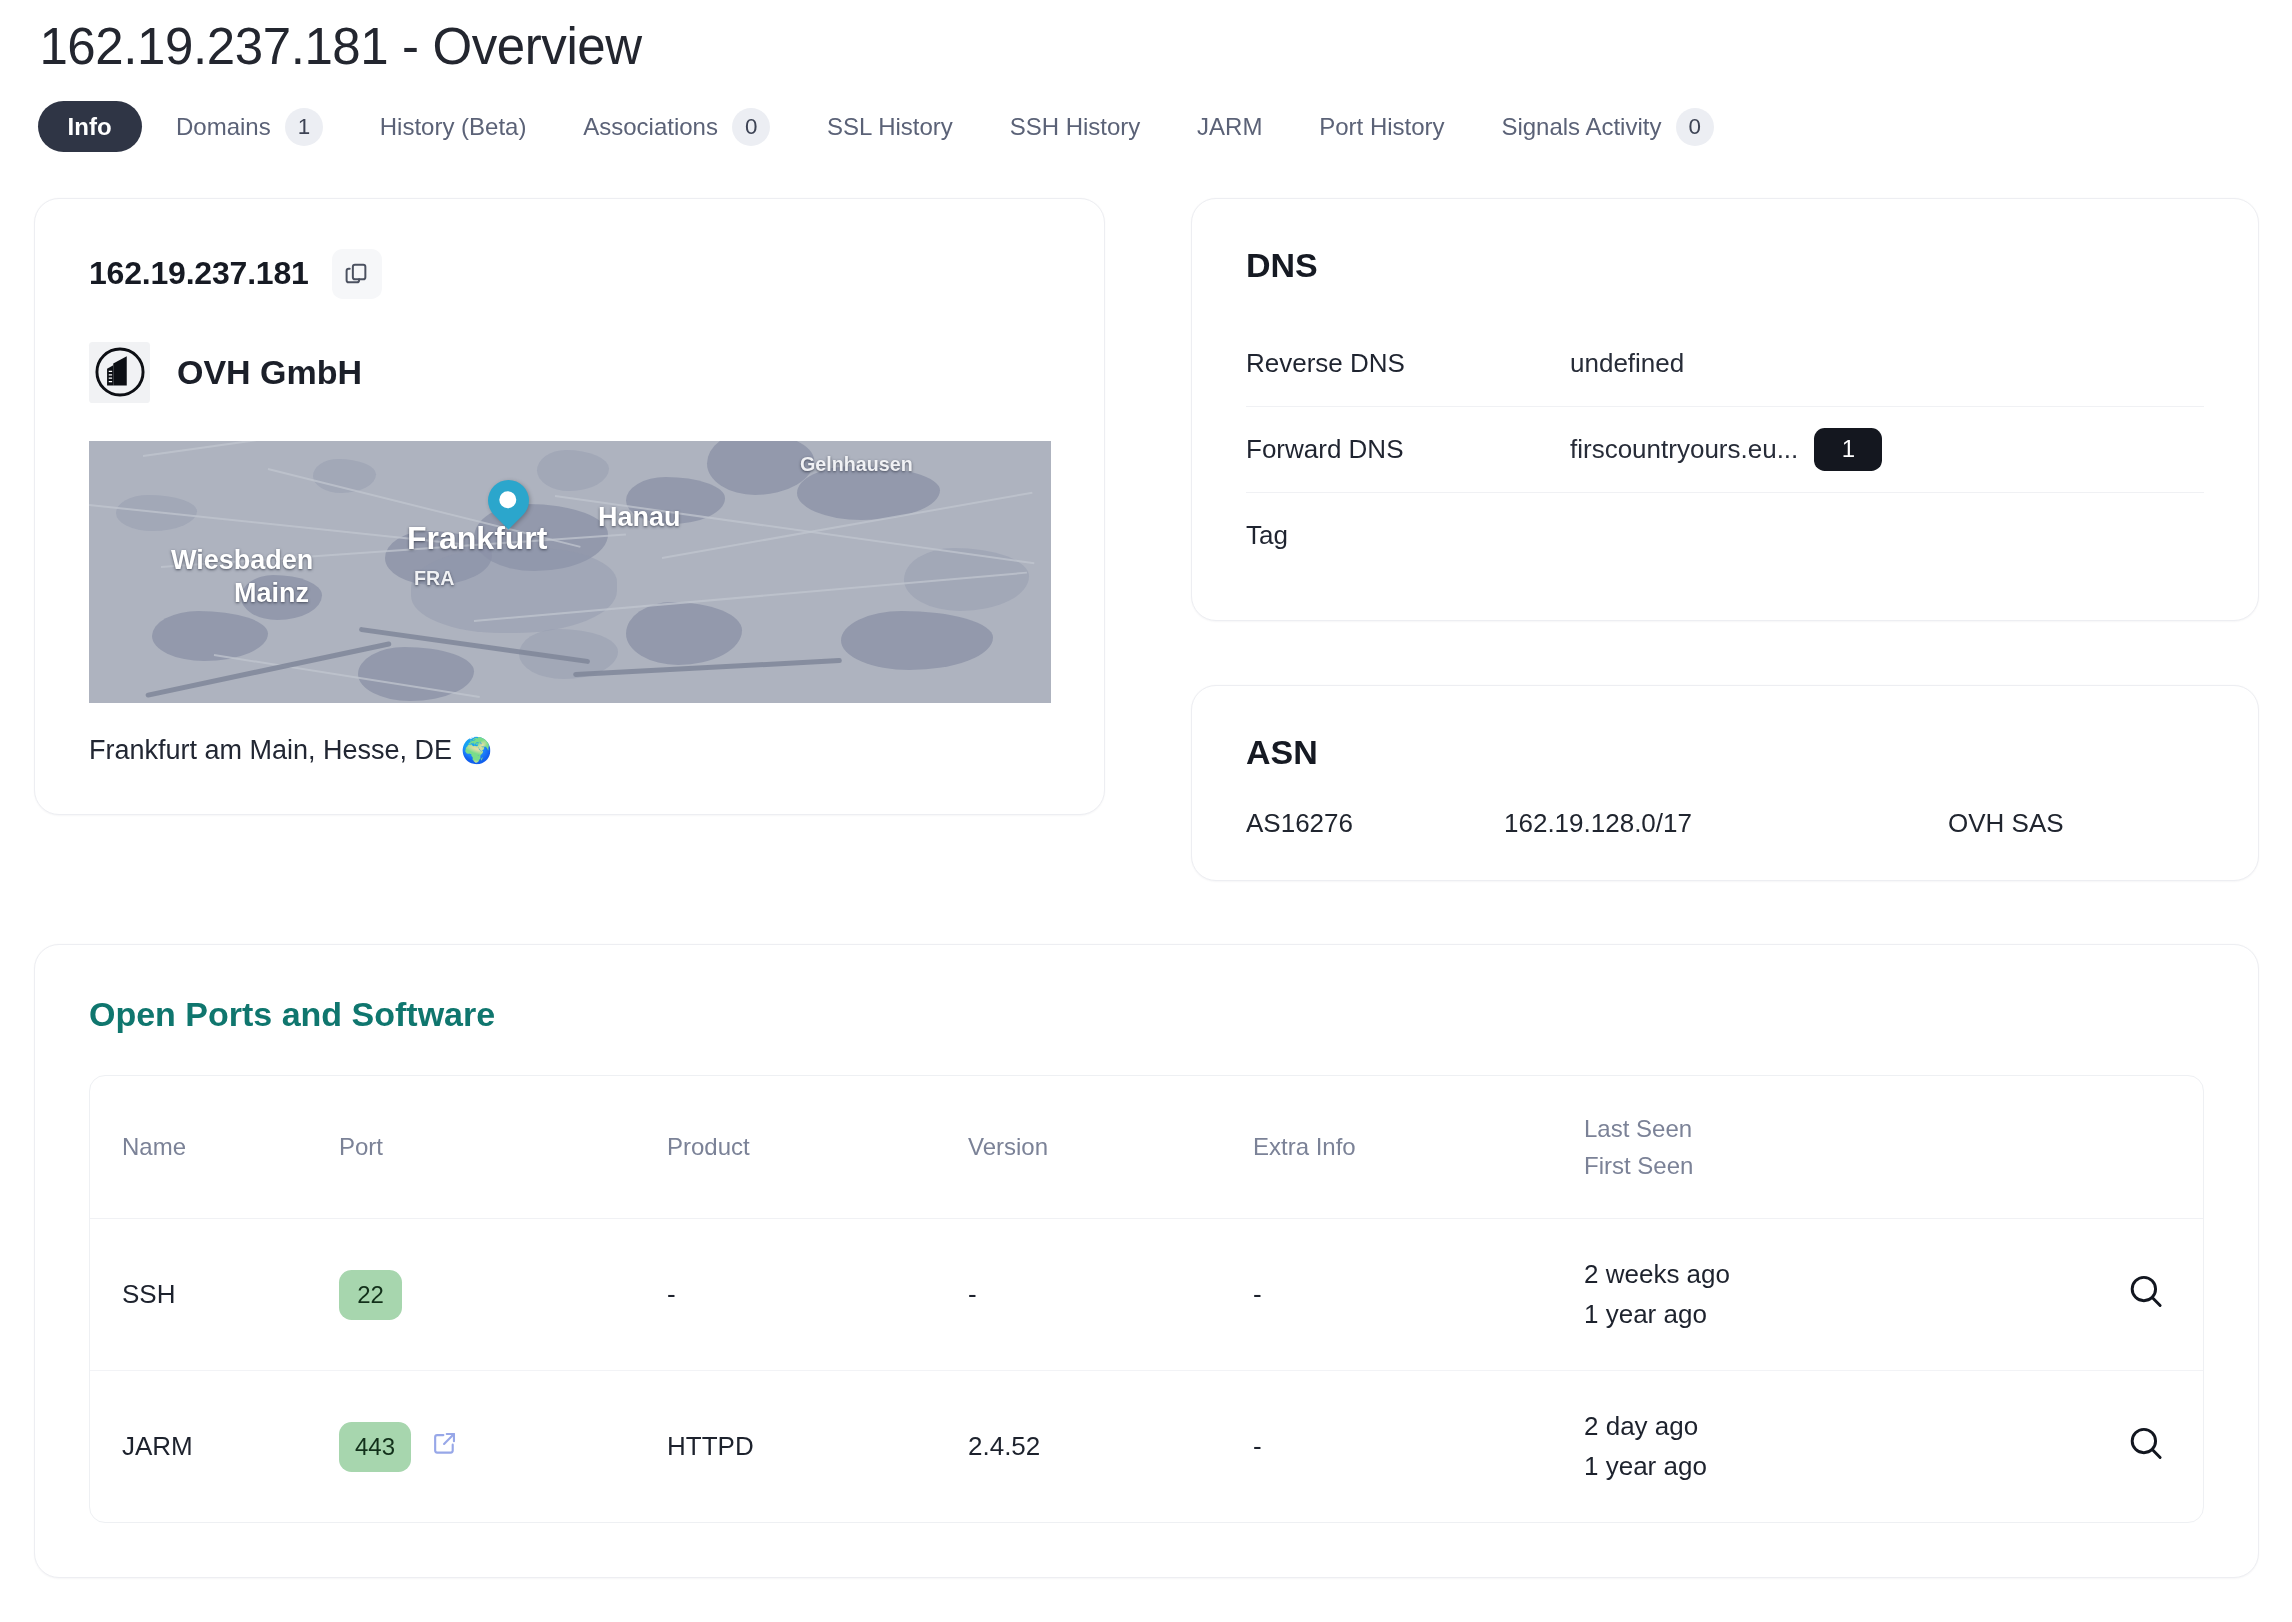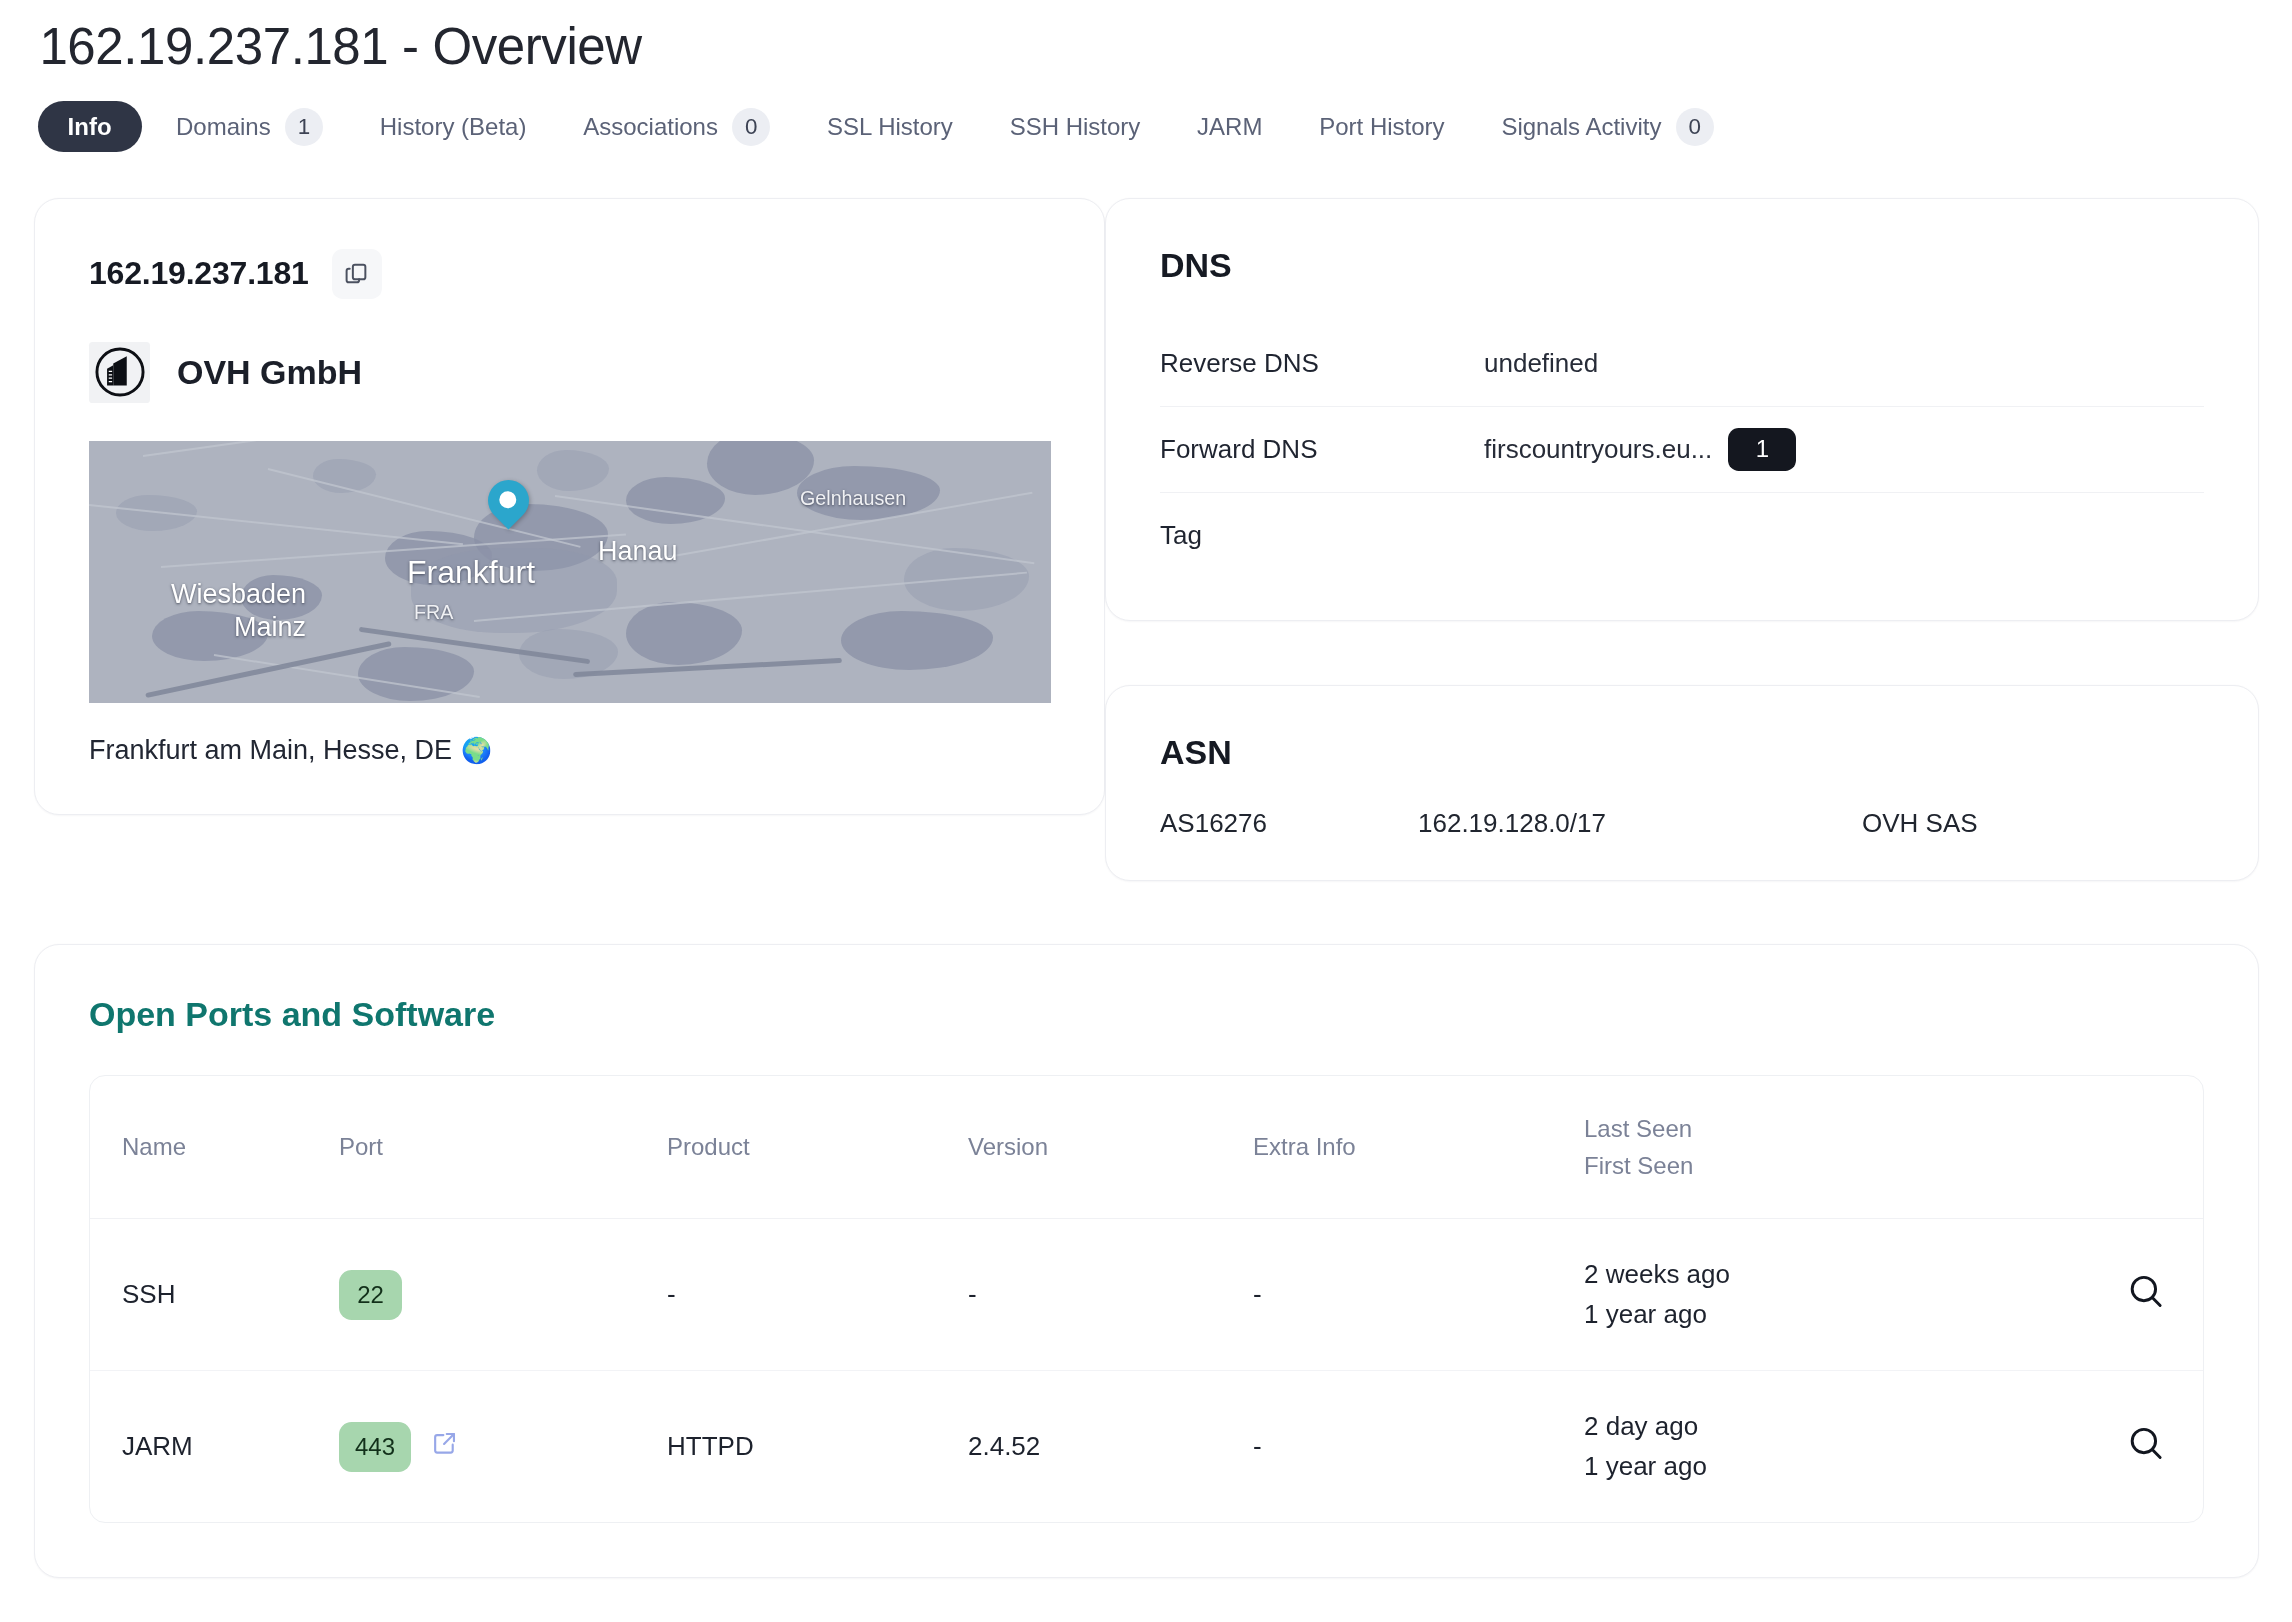--- a/index.html
+++ b/index.html
@@ -57,20 +57,21 @@
     padding: 0 11.6px;
     display: inline-flex;
     align-items: center;
     justify-content: center;
     font-size: 22.4px;
   }
 
   
   .row-top {
     display: flex;
+    gap: 86px;
     margin-top: 43px;
     align-items: flex-start;
   }
   .col-left { width: 1071px; flex: none; }
   .col-right { flex: 1; }
 
   .card {
     background: #ffffff;
     border: 1.8px solid #edeef2;
     border-radius: 25px;
@@ -130,24 +131,23 @@
   }
   .map .patch { position: absolute; background: #8a90a5; opacity: .75; border-radius: 40% 60% 55% 45% / 50% 45% 55% 50%; }
   .map .patch.light { background: #9aa0b2; opacity: .6; }
   .map .road { position: absolute; background: #c0c5cf; opacity: .75; height: 1.8px; transform-origin: left center; }
   .map .river { position: absolute; background: #7f8699; height: 5.4px; border-radius: 5.4px; opacity: .85; }
   .map .urban { position: absolute; background: #9097ab; opacity: .85; }
   .map-label {
     position: absolute;
     color: #ffffff;
     font-size: 27px;
-    font-weight: 400;
+    font-weight: 700;
     text-shadow: 0 0.9px 2.7px rgba(40,45,60,.75);
     white-space: nowrap;
-    margin-top: 34px;
   }
   .map-label.small { font-size: 19.7px; color: #f0f1f4; }
   .map-label.big { font-size: 32px; }
   .pin {
     position: absolute;
     width: 41px; height: 41px;
     background: #2ba6cc;
     border-radius: 50% 50% 50% 0;
     transform: rotate(-45deg);
     box-shadow: 0 1.8px 4.5px rgba(0,0,0,.25);

